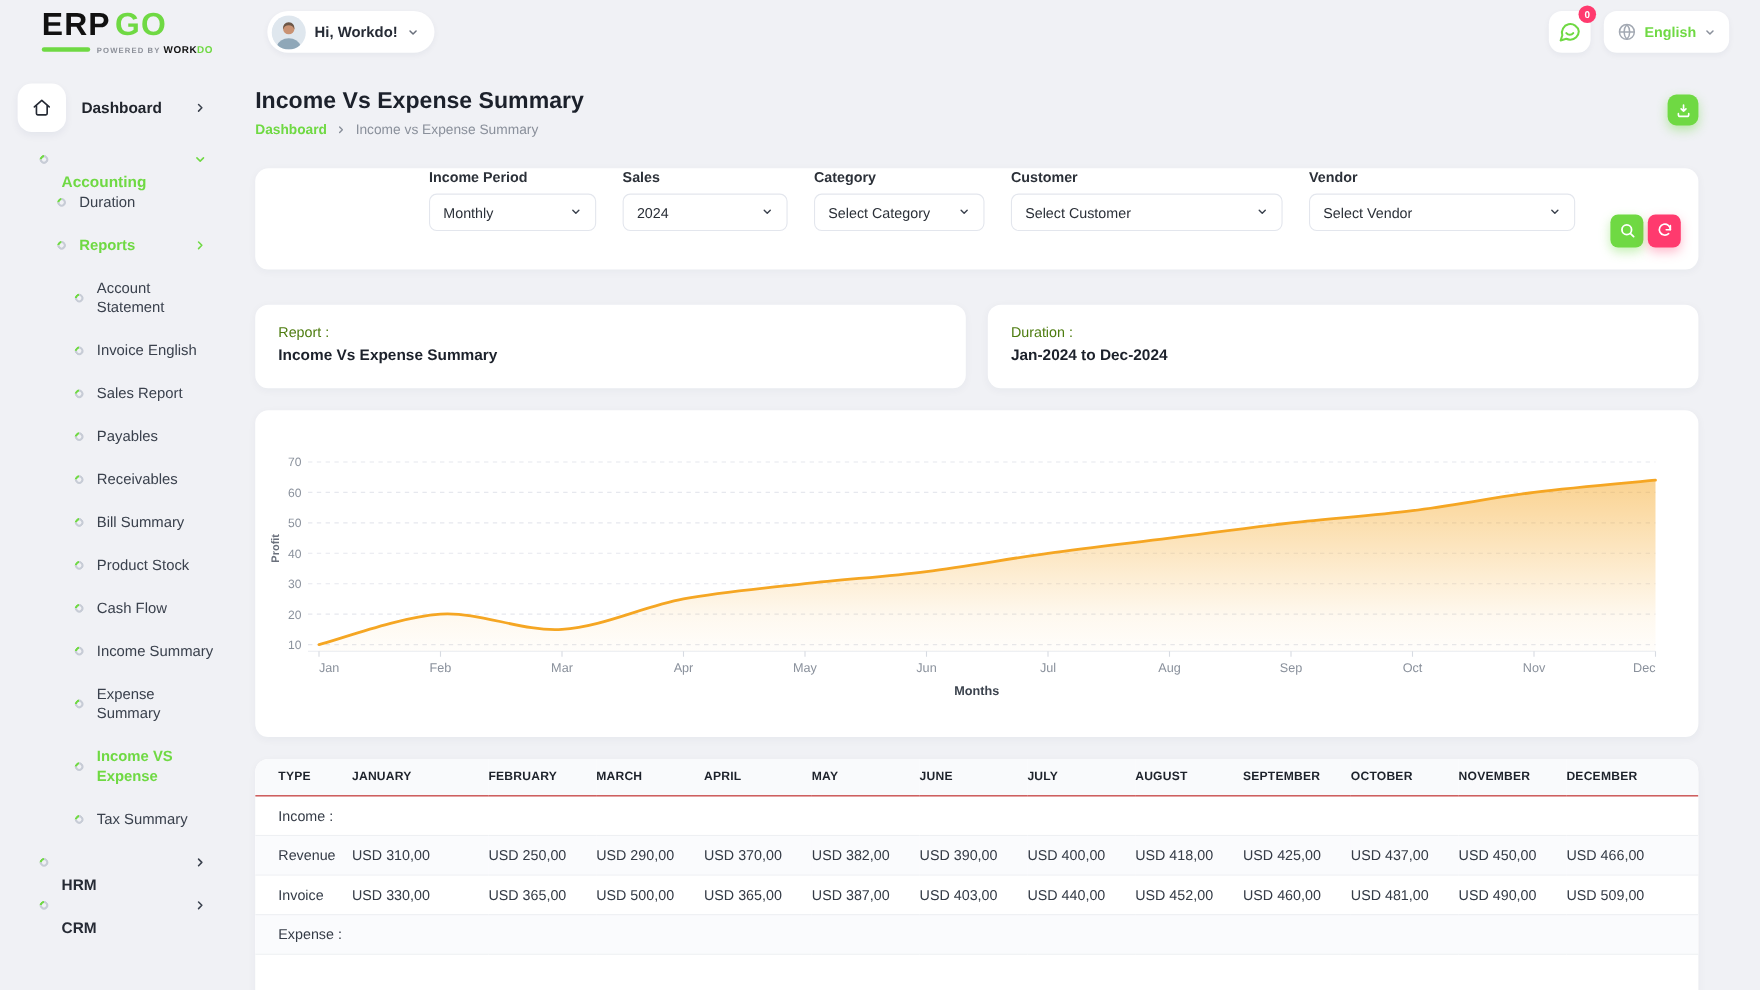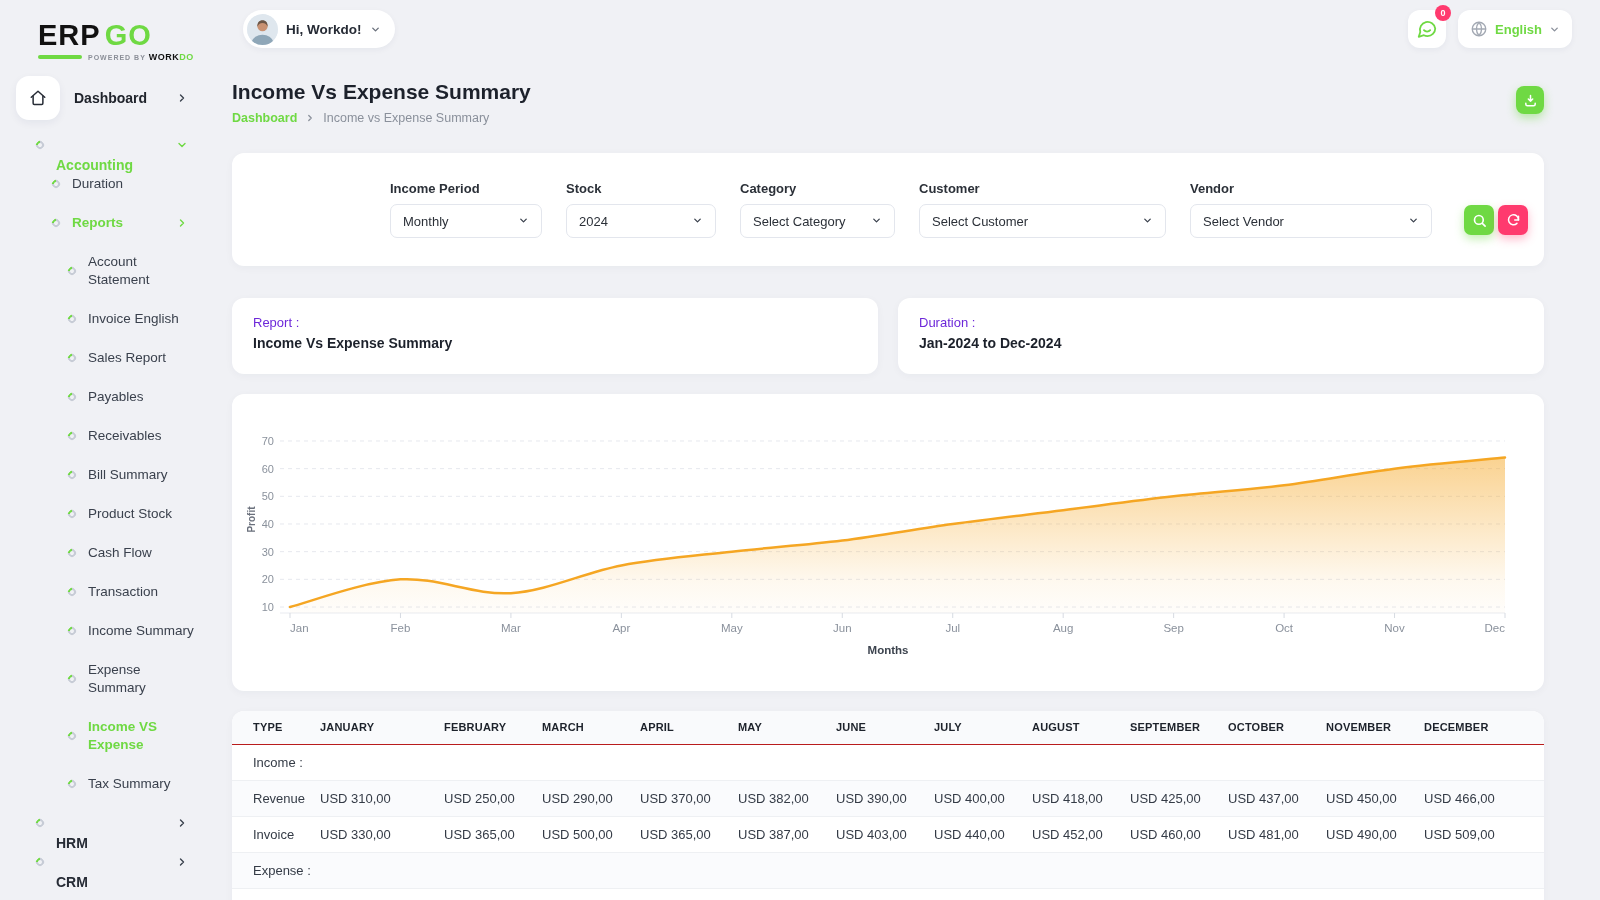--- a/index.html
+++ b/index.html
@@ -2,21 +2,21 @@
 <html><head>
 <meta charset="utf-8">
 <style>
   * { margin:0; padding:0; box-sizing:border-box; }
   html,body { width:1600px; height:900px; overflow:hidden;
     font-family:"Liberation Sans","DejaVu Sans",sans-serif;
     background:#f0f1f5; color:#20242c; }
 
   
   .topbar { position:absolute; left:0; top:0; width:1600px; height:58px; }
-  .logo { position:absolute; left:38px; top:20px; cursor:pointer; }
+  .logo { position:absolute; left:38px; top:8px; cursor:pointer; }
   .logo-line1 { font-weight:900; font-size:29px; letter-spacing:1px; line-height:30px; }
   .logo-erp { color:#111; } .logo-go { color:#6fd943; margin-left:4px; }
   .logo-line2 { display:flex; align-items:center; gap:6px; margin-top:2px; }
   .logo-bar { width:44px; height:4px; border-radius:2px; background:#6fd943; }
   .powered { font-size:7px; letter-spacing:1px; color:#8b8f98; font-weight:700; }
   .powered b { color:#111; font-size:9px; letter-spacing:0.5px;text-align:right; }
   .powered b i { font-style:normal; color:#6fd943; }
 
   .user-chip { position:absolute; left:243px; top:10px; height:38px; background:#fff;
     border-radius:19px; display:flex; align-items:center; gap:8px; padding:0 14px 0 4px;
@@ -62,41 +62,41 @@
   .breadcrumb { margin-top:7px; display:flex; align-items:center; gap:8px; font-size:12.5px; }
   .bc-link { color:#6fd943; font-weight:600; cursor:pointer; }
   .bc-cur { color:#8a909b; }
   .dl-btn { position:absolute; right:0; top:28px; width:28px; height:28px; border-radius:8px;
     background:#6fd943; display:flex; align-items:center; justify-content:center; cursor:pointer;
     box-shadow:0 4px 10px rgba(111,217,67,0.45); }
 
   .card { background:#fff; border-radius:12px; box-shadow:0 2px 8px rgba(25,39,80,0.04); }
 
   
-  .filters-card { margin-top:28px; height:113px; display:flex; align-items:center; padding-left:158px; padding-right:16px; }
+  .filters-card { margin-top:28px; height:92px; display:flex; align-items:flex-start; padding-left:158px; padding-right:16px; }
   .filter-group { margin-right:24px; }
   .f-label { font-size:13px; font-weight:600; color:#2b3038; margin-bottom:8px; }
   .select { height:34px; border:1px solid #e3e6ed; border-radius:7px; background:#fff;
     display:flex; align-items:center; justify-content:space-between; padding:0 12px;
     font-size:13px; color:#2b3038; cursor:pointer; }
   .filter-group:nth-child(1) .select { width:152px; }
   .filter-group:nth-child(2) .select { width:150px; }
   .filter-group:nth-child(3) .select { width:155px; }
   .filter-group:nth-child(4) .select { width:247px; }
   .filter-group:nth-child(5) .select { width:242px; }
   .filter-actions { margin-left:auto; display:flex; gap:4px; align-self:center; margin-top:21px; }
   .sq-btn { width:30px; height:30px; border-radius:7px; border:none; display:flex; align-items:center;
     justify-content:center; cursor:pointer; }
   .sq-btn.green { background:#6fd943; box-shadow:0 4px 10px rgba(111,217,67,0.4); }
   .sq-btn.pink { background:#ff3a6e; box-shadow:0 4px 10px rgba(255,58,110,0.35); }
 
   
   .info-row { margin-top:32px; display:flex; gap:20px; }
   .info-card { flex:1; height:76px; padding:17px 21px; }
-  .info-label { font-size:13px; color:#6d28d9; }
+  .info-label { font-size:13px; color:#4d7c0f; }
   .info-value { margin-top:5px; font-size:14px; font-weight:700; color:#1c212b; }
 
   
   .chart-card { margin-top:20px; height:297px; padding:16px; position:relative; }
   .chart-ylabel { position:absolute; left:6px; top:120px; transform:rotate(-90deg);
     font-size:10px; font-weight:700; color:#6a707c; }
   .chart-xlabel { position:absolute; left:0; right:0; top:250px; text-align:center;
     font-size:11.5px; font-weight:700; color:#3c434e; }
 
   
@@ -220,24 +220,20 @@
       <span class="bullet"></span>
       <span class="side-label">Bill Summary</span>
     </div>
     <div class="side-item lvl3">
       <span class="bullet"></span>
       <span class="side-label">Product Stock</span>
     </div>
     <div class="side-item lvl3">
       <span class="bullet"></span>
       <span class="side-label">Cash Flow</span>
-    </div>
-    <div class="side-item lvl3">
-      <span class="bullet"></span>
-      <span class="side-label">Transaction</span>
     </div>
     <div class="side-item lvl3">
       <span class="bullet"></span>
       <span class="side-label">Income Summary</span>
     </div>
     <div class="side-item lvl3 twoline wraplbl">
       <span class="bullet"></span>
       <span class="side-label">Expense Summary</span>
     </div>
     <div class="side-item lvl3 active twoline wraplbl">
@@ -292,21 +288,21 @@
         <div class="filter-group">
           <div class="f-label">Income Period</div>
           <div class="select">
             <span>Monthly</span>
             <span><svg class="chev down" width="11" height="11" viewBox="0 0 24 24" fill="none" stroke="#3a414d" stroke-width="2.8" stroke-linecap="round" stroke-linejoin="round">
                 <polyline points="9 6 15 12 9 18"></polyline>
               </svg></span>
           </div>
         </div>
         <div class="filter-group">
-          <div class="f-label">Stock</div>
+          <div class="f-label">Sales</div>
           <div class="select">
             <span>2024</span>
             <span><svg class="chev down" width="11" height="11" viewBox="0 0 24 24" fill="none" stroke="#3a414d" stroke-width="2.8" stroke-linecap="round" stroke-linejoin="round">
                 <polyline points="9 6 15 12 9 18"></polyline>
               </svg></span>
           </div>
         </div>
         <div class="filter-group">
           <div class="f-label">Category</div>
           <div class="select">

